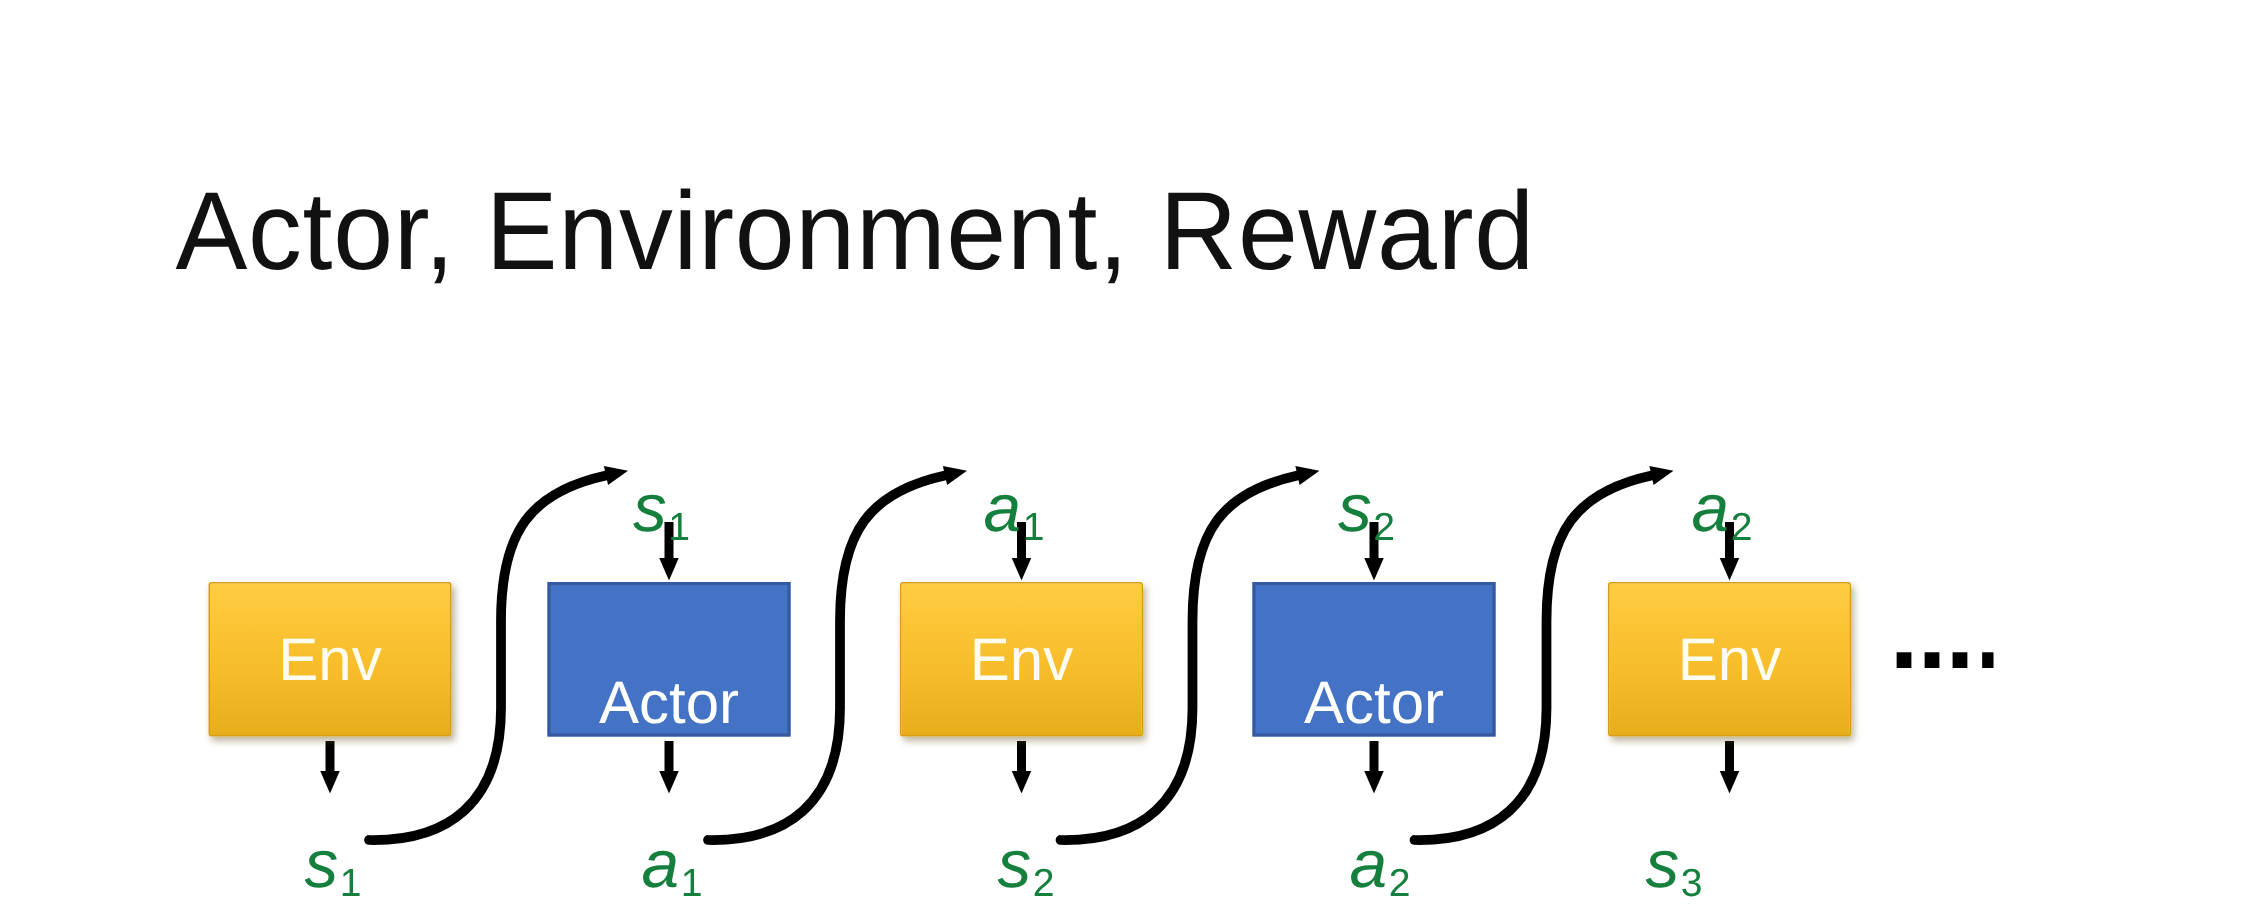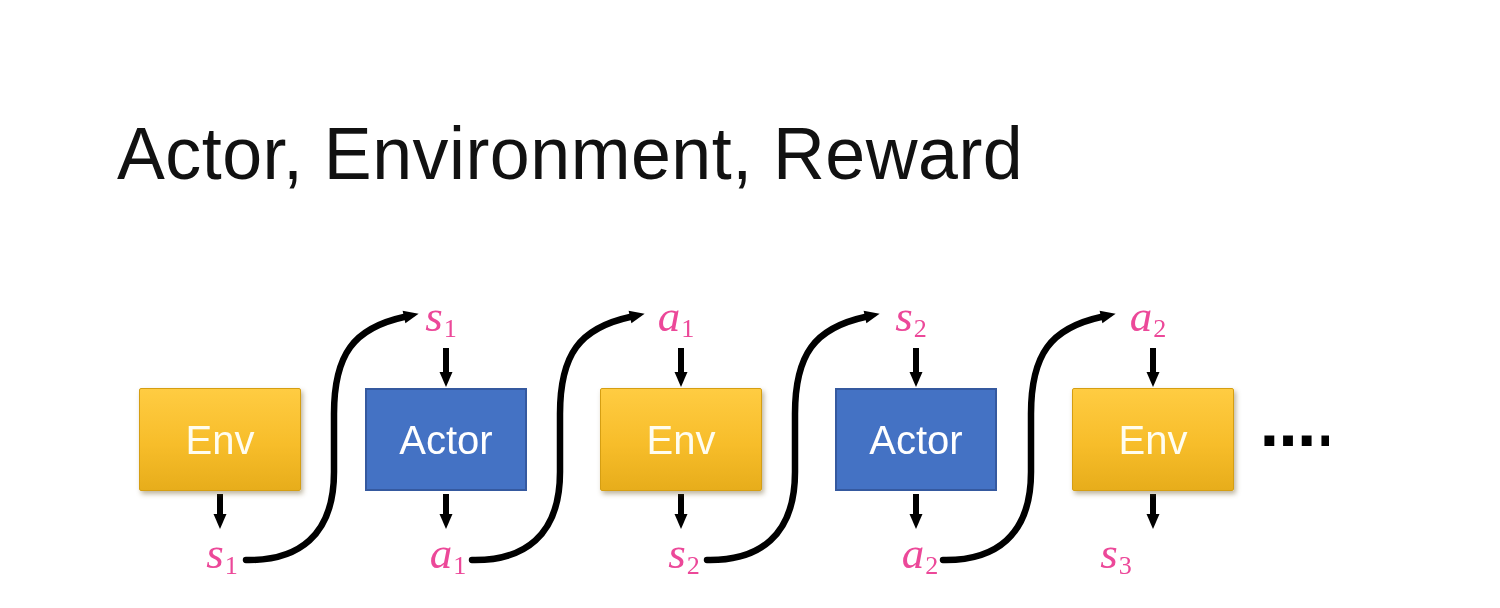--- a/index.html
+++ b/index.html
@@ -58,29 +58,31 @@
     background: linear-gradient(180deg, #ffcc42 0%, #f7bd2a 55%, #e7ad1b 100%);
     border: 1px solid #d59e12;
     box-shadow: 2px 3px 5px rgba(110, 92, 40, 0.45);
     color: #fffdf0;
     border-radius: 2px;
   }
   .box.actor {
     background: #4472c4;
     border: 2px solid #35599f;
     color: #ffffff;
+    align-items: flex-end;
   }
   .mlabel {
     position: absolute;
     transform: translateX(-50%);
-    font-family: Liberation Serif, serif;
+    font-family: Liberation Sans, sans-serif;
     font-size: 45px;
     line-height: 1;
-    color: #ec4899;
+    color: #15803d;
     white-space: nowrap;
+    margin-top: 22px;
   }
   .mlabel .base {
     font-style: italic;
   }
   .mlabel sub {
     font-style: normal;
     font-size: 0.58em;
     line-height: 1;
     vertical-align: -0.24em;
     margin-left: 1px;

